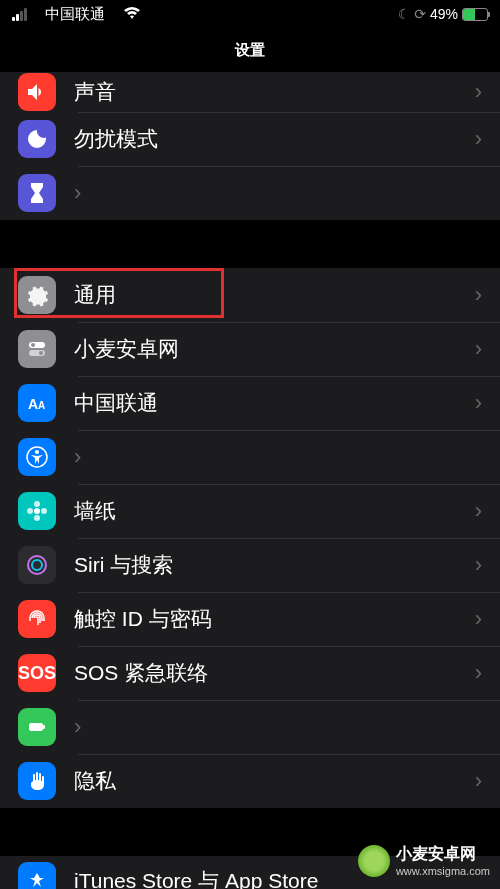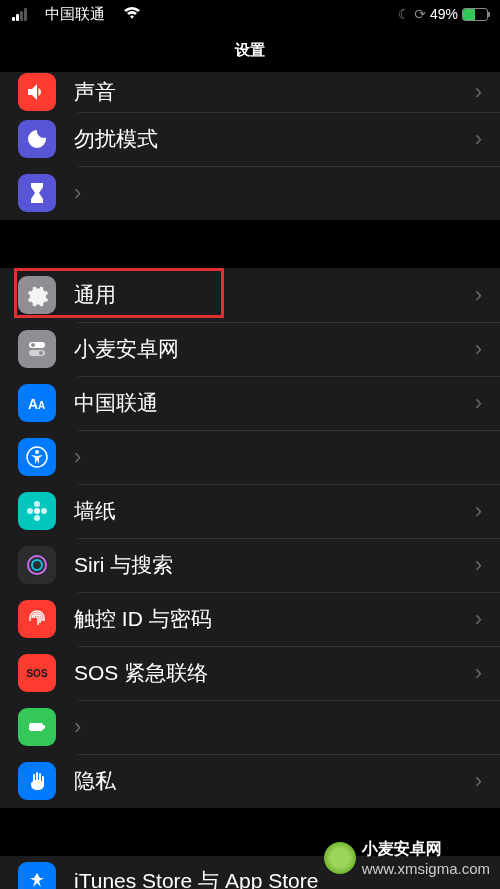--- a/index.html
+++ b/index.html
@@ -84,21 +84,21 @@
       bottom: 12px;
       right: 10px;
       display: flex;
       align-items: center;
       gap: 6px;
       font-size: 16px;
       font-weight: 600;
       color: #fff;
       z-index: 10;
     }
-    .watermark-sub { font-size: 15px; color: #ccc; display: block; font-weight: 400; }
+    .watermark-sub { font-size: 11px; color: #ccc; display: block; font-weight: 400; }
     .watermark-icon { width: 32px; height: 32px; background: radial-gradient(circle, #9ed65c 40%, #6fb52e 70%); border-radius: 50%; }
     .last-row-partial { height: 50px; }
     .ic-red { background: #ff3b30; }
     .ic-purple { background: #5856d6; }
     .ic-gray { background: #8e8e93; }
     .ic-blue { background: #007aff; }
     .ic-teal { background: #00c7be; }
     .ic-dark { background: #2c2c2e; }
     .ic-green { background: #34c759; }
   </style>
@@ -233,21 +233,21 @@
     <div class="icon-box ic-red">
       <svg viewBox="0 0 24 24" fill="none" stroke="#fff" stroke-width="1.5">
           <path d="M7 11a5 5 0 0110 0v3M9 11a3 3 0 016 0v5M11 11a1 1 0 012 0v7M5 14v-3a7 7 0 0114 0v3"></path>
         </svg>
     </div>
     <div class="row-label">触控 ID 与密码</div>
     <div class="chevron">›</div>
   </div>
   <div class="row">
     <div class="icon-box ic-red">
-      <span style="color:#0f172a;font-weight:700;font-size:10px">SOS</span>
+      <span style="color:#ffffff;font-weight:700;font-size:18px">SOS</span>
     </div>
     <div class="row-label">SOS 紧急联络</div>
     <div class="chevron">›</div>
   </div>
   <div class="row">
     <div class="icon-box ic-green">
       <svg viewBox="0 0 24 24" fill="#fff">
           <rect x="4" y="8" width="14" height="8" rx="2"></rect>
           <rect x="18" y="10" width="2" height="4" rx="1"></rect>
         </svg>

